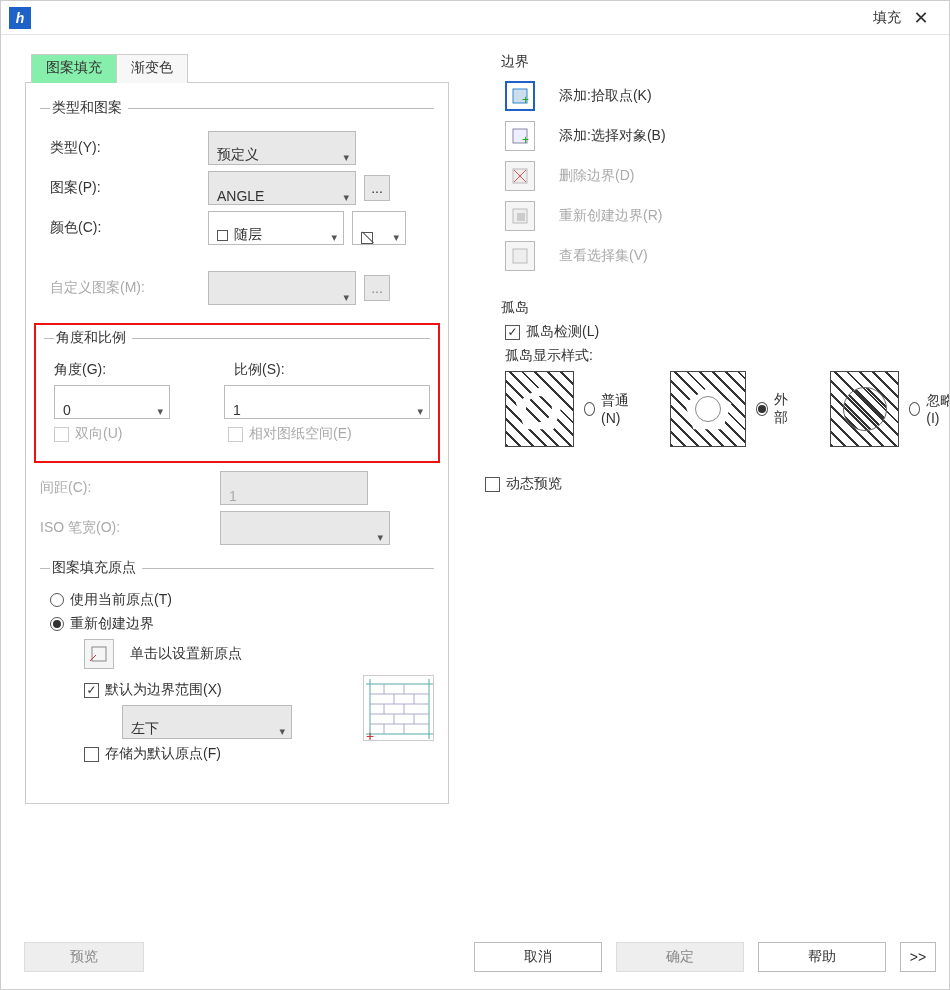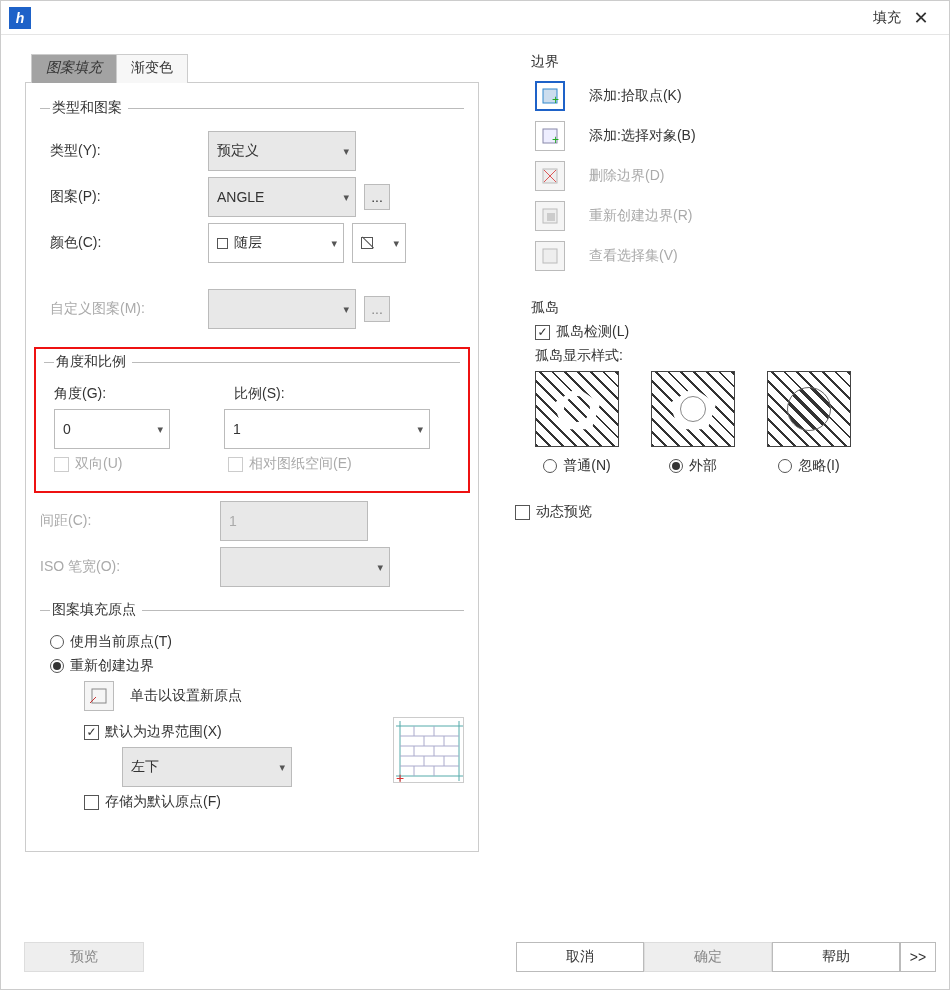--- a/index.html
+++ b/index.html
@@ -22,32 +22,32 @@
   .titlebar .title { margin-left: 6px; flex: 1; text-align: right; }
   .titlebar .close { width: 40px; text-align: center; font-size: 18px; cursor: pointer; }
   .content { display: flex; padding: 18px 16px 0 24px; gap: 46px; }
   .left { width: 454px; }
   .tabs { display: flex; margin-left: 6px; }
   .tab {
     padding: 4px 14px 6px; background: #f7f7f7; border: 1px solid #ccc;
     border-bottom: none; margin-right: -1px; position: relative; top: 1px;
     cursor: pointer;
   }
-  .tab.active { background: #a3a3a3; z-index: 2; font-style: italic; }
+  .tab.active { background: #86efac; z-index: 2; }
   .panel { border: 1px solid #ccc; padding: 10px 14px 16px; }
   fieldset {
     border: none; border-top: 1px solid #bbb; padding: 8px 0 4px 10px; margin: 6px 0 14px;
   }
   fieldset > legend { padding: 0 6px 0 2px; font-size: 14px; }
   .row { display: flex; align-items: center; margin: 6px 0; gap: 8px; }
   .lbl { width: 150px; }
   .disabled { color: #aaa; }
   .combo {
-    display: inline-flex; align-items: center; justify-content: space-between;
-    background: #e8e8e8; border: 1px solid #bbb; height: 40px; padding: 0 6px 0 8px;
+    display: inline-flex; align-items: flex-end; justify-content: space-between;
+    background: #e8e8e8; border: 1px solid #bbb; height: 34px; padding: 0 6px 0 8px;
     cursor: pointer;
   }
   .combo.white { background: #fff; }
   .combo .chev { font-size: 11px; color: #555; }
   .swatch-row { display: flex; gap: 4px; }
   .sq-btn {
     width: 26px; height: 26px; border: 1px solid #bbb; background: #e8e8e8;
     display: inline-flex; align-items: center; justify-content: center; font-size: 14px;
     cursor: pointer;
   }
@@ -73,31 +73,31 @@
   .right { flex: 1; }
   .rgroup-title { margin: 0 0 6px 6px; }
   .icon-list .row { margin: 10px 0; }
   .pick-btn {
     width: 30px; height: 30px; border: 1px solid #bbb; background: #fff;
     display:flex; align-items:center; justify-content:center; position:relative;
   }
   .pick-btn.selected { border: 2px solid #1e62c8; }
   .pick-btn.disabled { background:#f5f5f5; }
   .island-styles { display: flex; gap: 32px; }
-  .island-opt { display:flex; flex-direction:column; align-items:center; gap:10px;}
+  .island-opt { display:flex; align-items:center; gap:10px;}
   .island-img {
     width: 84px; height: 76px; border: 1px solid #444; background:
       repeating-linear-gradient(45deg,#333 0 2px,transparent 2px 9px);
     display:flex; align-items:center; justify-content:center;
   }
   .pentagon { width: 52px; height: 48px; background:#fff; clip-path: polygon(50% 5%, 95% 38%, 78% 92%, 22% 92%, 5% 38%); }
   .circle { width:44px; height:44px; border-radius:50%; background:#fff; }
   .footer {
     position: absolute; bottom: 18px; left: 24px; right: 14px;
-    display: flex; gap: 0; align-items: flex-end;
+    display: flex; gap: 14px; align-items: flex-end;
   }
   .btn {
     height: 30px; min-width: 128px; border: 1px solid #bbb; background: #fff;
     display:inline-flex; align-items:center; justify-content:center; cursor:pointer;
   }
   .btn.small { min-width: 36px; }
   .btn.gray { background: #eee; color:#888; border-color:#ddd; }
 </style>
 </head>
 <body>

